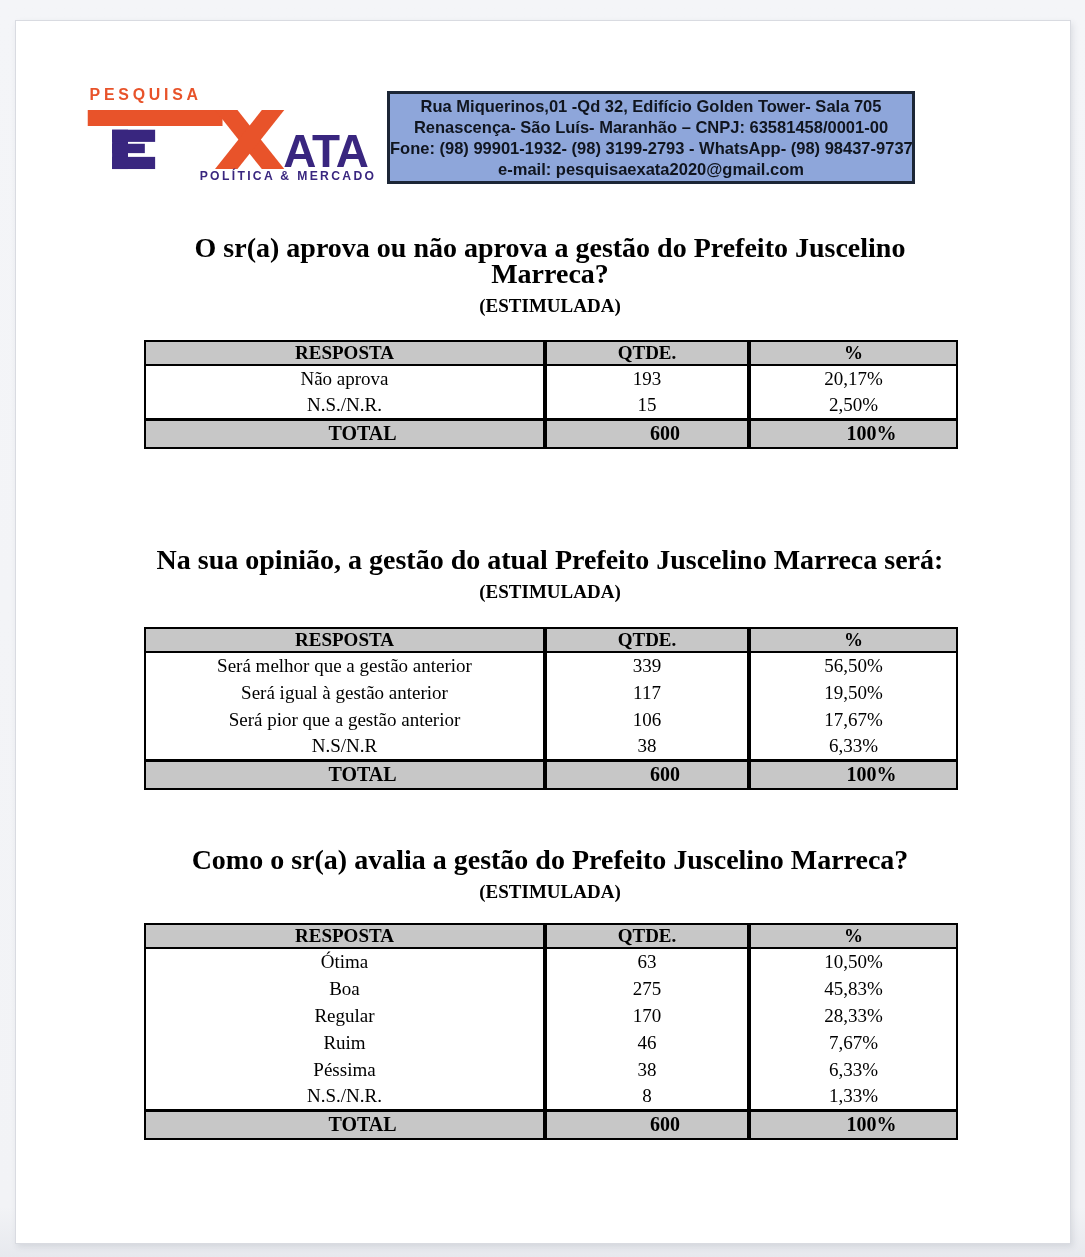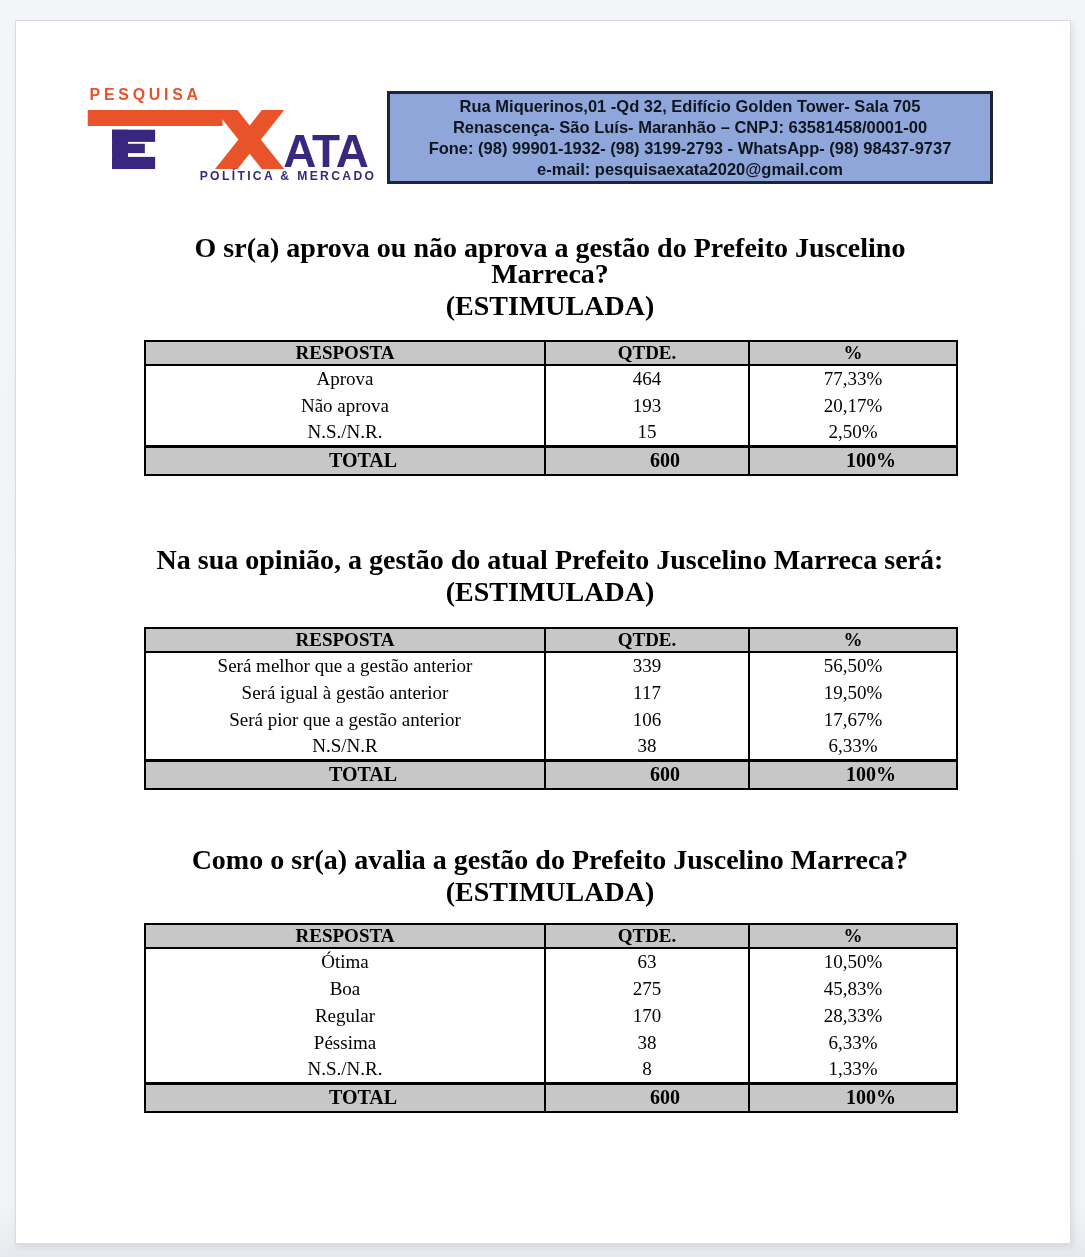--- a/index.html
+++ b/index.html
@@ -29,21 +29,21 @@
   .logo-wrap {
     position: absolute;
     left: 68px; top: 60px;
     width: 292px; height: 104px;
   }
   .logo-wrap svg { width: 100%; height: 100%; }
 
   .contact-box {
     position: absolute;
     left: 371px; top: 70px;
-    width: 606px; height: 93px;
+    width: 528px; height: 93px;
     background: #8ea6da;
     border: 3px solid #1c2636;
     padding-top: 2px;
     text-align: center;
   }
   .contact-line {
     font-family: "Liberation Sans", sans-serif;
     font-weight: 700;
     font-size: 16.5px;
     line-height: 21px;
@@ -60,21 +60,21 @@
   }
   .qsection h2 {
     margin: 0;
     font-size: 28px;
     line-height: 26px;
     font-weight: 700;
     color: #000;
   }
   .qsection h3 {
     margin: 6px 0 0 0;
-    font-size: 28px;
+    font-size: 19px;
     line-height: 26px;
     font-weight: 700;
     color: #000;
   }
   .s1 { top: 214px; }
   .s2 { top: 526px; }
   .s3 { top: 826px; }
 
   table.results {
     border-collapse: collapse;
@@ -88,21 +88,21 @@
   .s3 table.results { margin-top: 18px; }
 
   col.c1 { width: 400px; }
   col.c2 { width: 204px; }
   col.c3 { width: 208px; }
 
   table.results th, table.results td {
     text-align: center;
     vertical-align: middle;
     padding: 0 6px;
-    border-left: 2px solid #000000;
+    border-left: 4px solid #000000;
   }
   table.results th:first-child,
   table.results td:first-child { border-left: none; }
 
   table.results thead th {
     height: 20px;
     background: #c7c7c7;
     border-bottom: 2px solid #000;
     font-size: 19px;
     font-weight: 700;
@@ -187,25 +187,20 @@
           </colgroup>
         <thead>
           <tr>
             <th>RESPOSTA</th>
             <th>QTDE.</th>
             <th>%</th>
           </tr>
         </thead>
         <tbody>
           <tr>
-            <td>Aprova</td>
-            <td>464</td>
-            <td>77,33%</td>
-          </tr>
-          <tr>
             <td>Não aprova</td>
             <td>193</td>
             <td>20,17%</td>
           </tr>
           <tr>
             <td>N.S./N.R.</td>
             <td>15</td>
             <td>2,50%</td>
           </tr>
         </tbody>
@@ -293,20 +288,25 @@
             <td>Boa</td>
             <td>275</td>
             <td>45,83%</td>
           </tr>
           <tr>
             <td>Regular</td>
             <td>170</td>
             <td>28,33%</td>
           </tr>
           <tr>
+            <td>Ruim</td>
+            <td>46</td>
+            <td>7,67%</td>
+          </tr>
+          <tr>
             <td>Péssima</td>
             <td>38</td>
             <td>6,33%</td>
           </tr>
           <tr>
             <td>N.S./N.R.</td>
             <td>8</td>
             <td>1,33%</td>
           </tr>
         </tbody>

